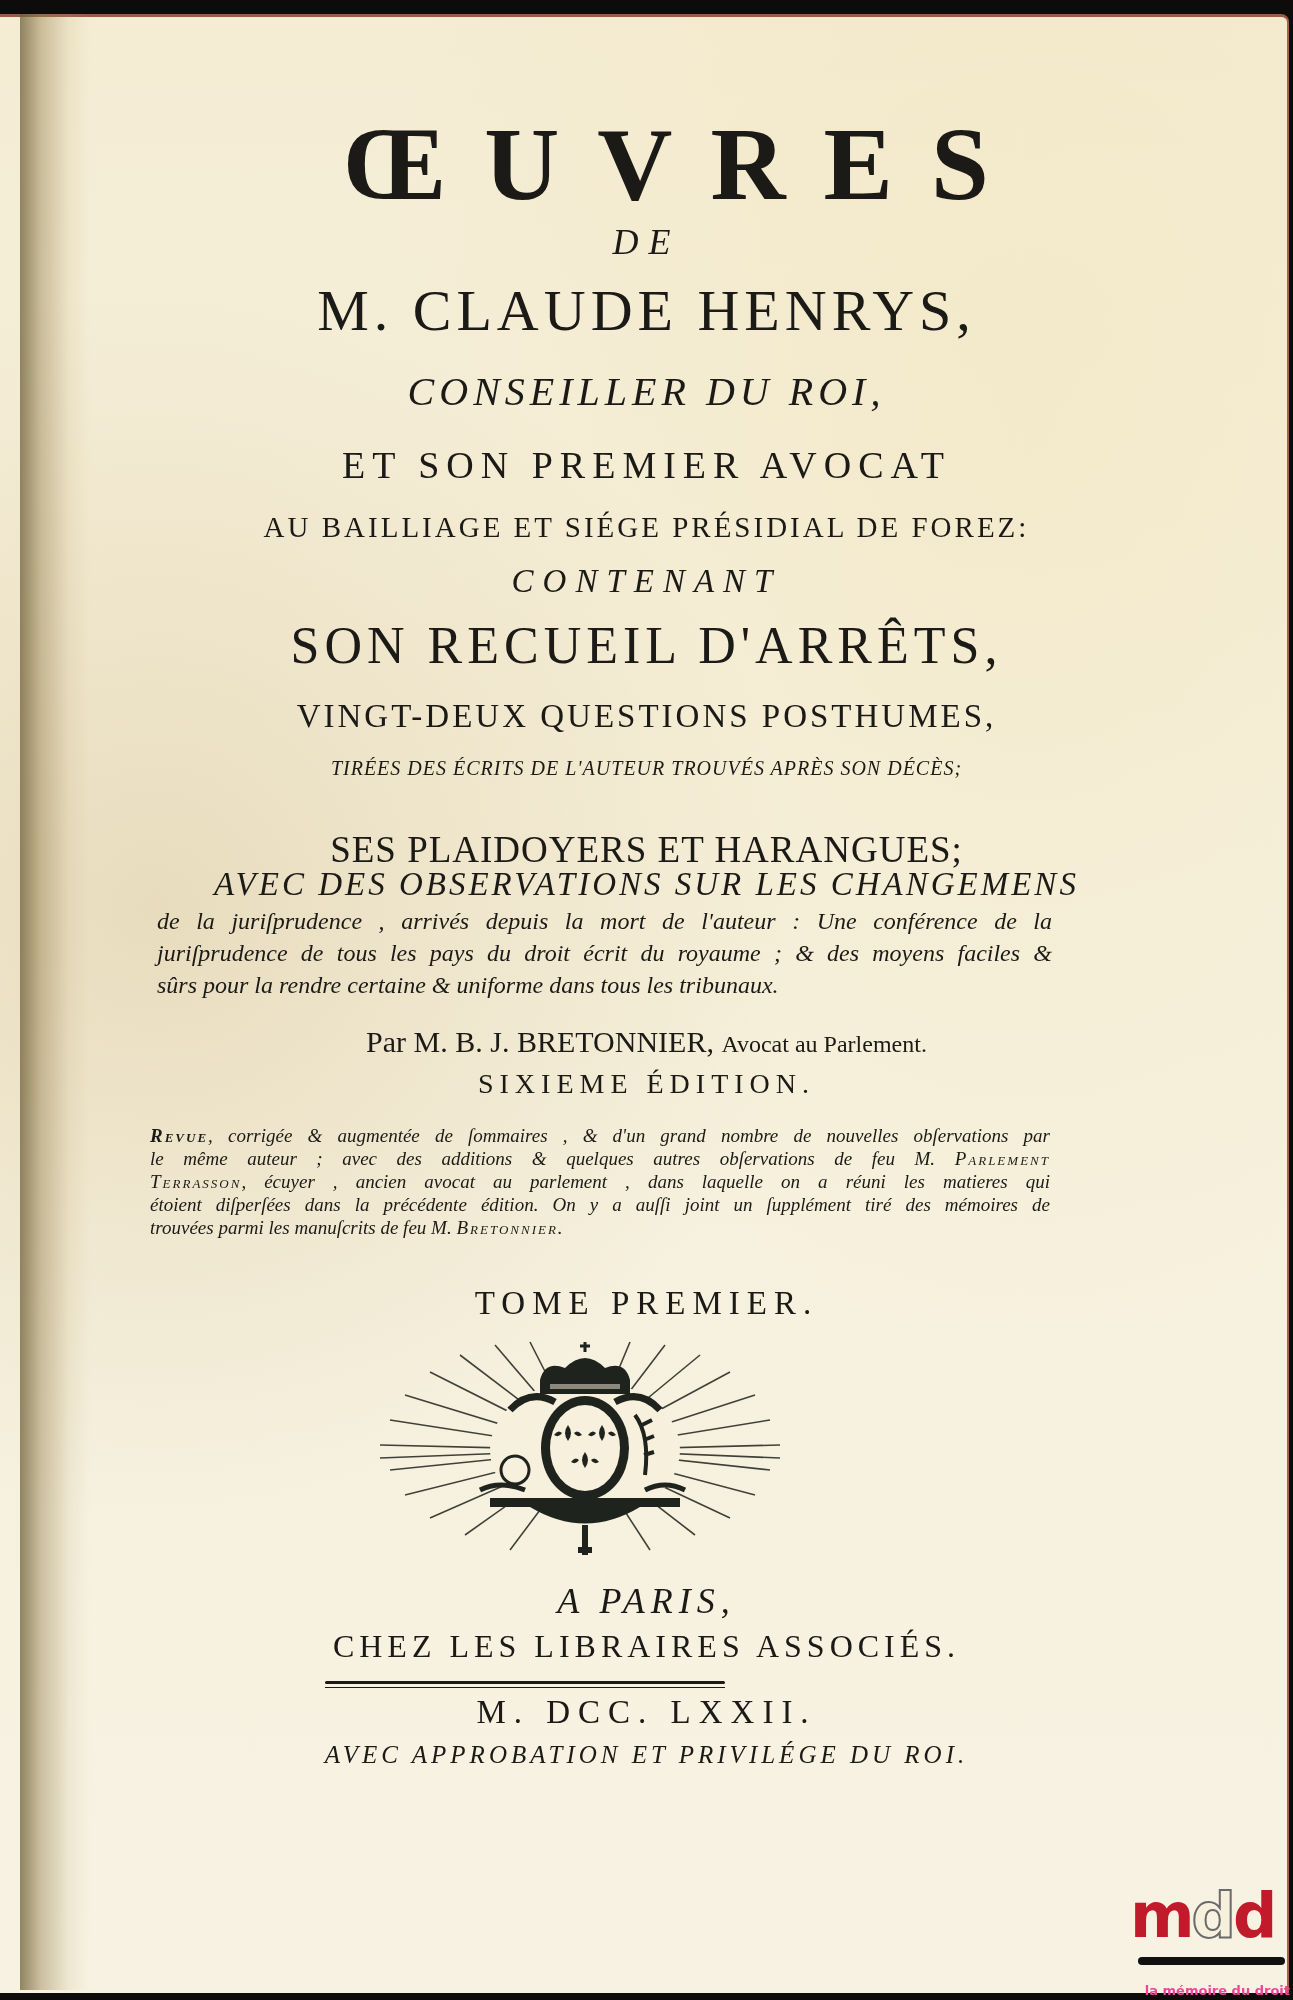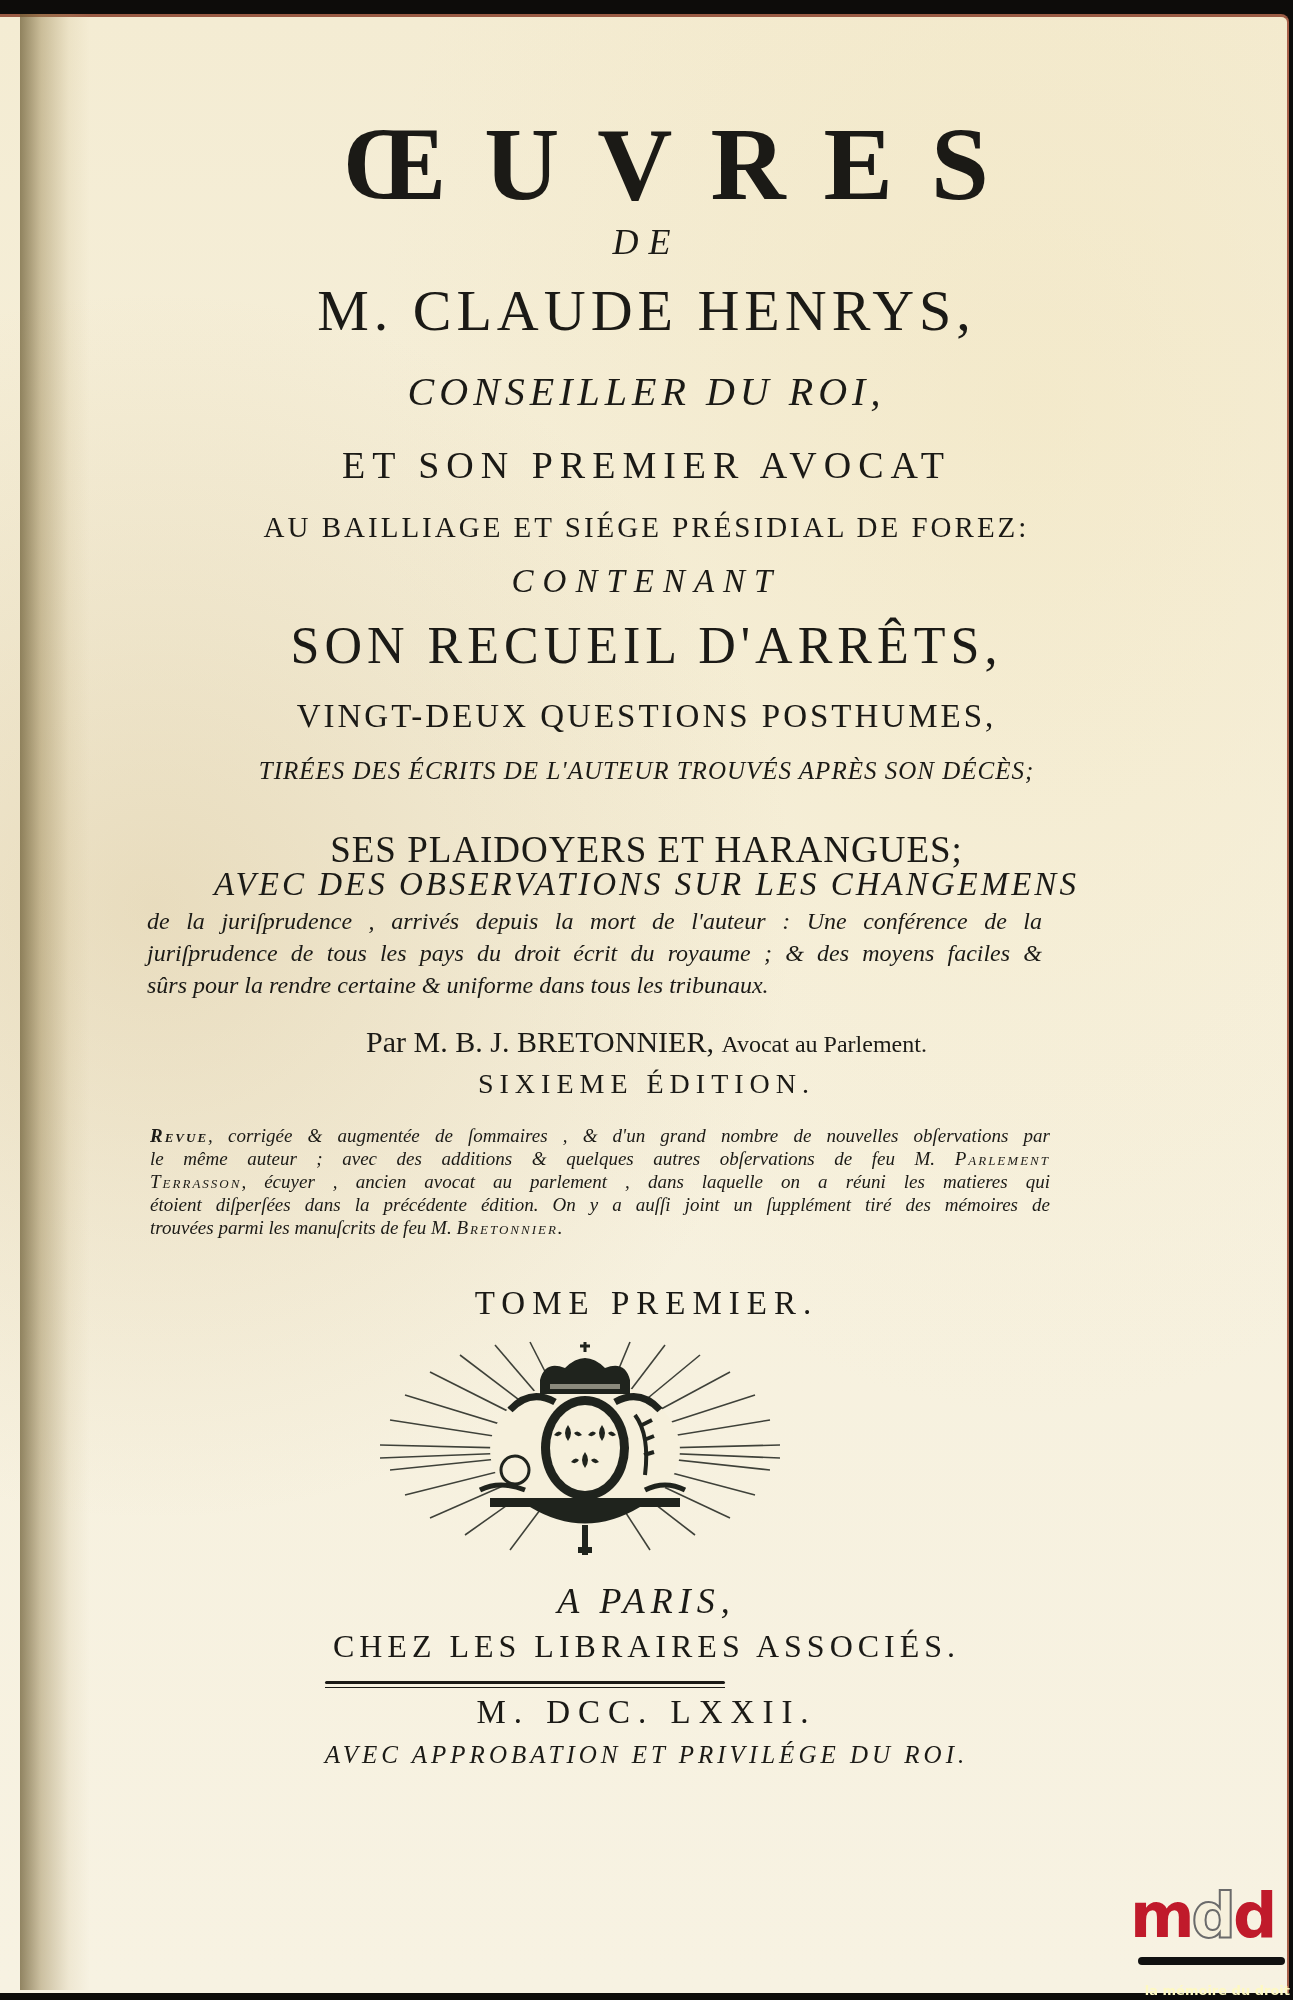--- a/index.html
+++ b/index.html
@@ -33,28 +33,28 @@
   }
   .l-oeuvres { top: 112px; font-size: 104px; letter-spacing: 38px; padding-left: 38px; font-weight: bold; }
   .l-de { top: 224px; font-size: 36px; letter-spacing: 10px; font-style: italic; }
   .l-name { top: 282px; font-size: 58px; letter-spacing: 5px; }
   .l-conseiller { top: 372px; font-size: 40px; letter-spacing: 5px; font-style: italic; }
   .l-premier { top: 446px; font-size: 38px; letter-spacing: 7px; }
   .l-bailliage { top: 513px; font-size: 29px; letter-spacing: 3px; }
   .l-contenant { top: 565px; font-size: 33px; letter-spacing: 9px; font-style: italic; }
   .l-recueil { top: 620px; font-size: 52px; letter-spacing: 5px; }
   .l-vingt { top: 700px; font-size: 33px; letter-spacing: 3px; }
-  .l-tirees { top: 758px; font-size: 25px; letter-spacing: 1px; font-style: italic; }
+  .l-tirees { top: 758px; font-size: 20px; letter-spacing: 1px; font-style: italic; }
   .l-plaid { top: 807px; font-size: 37px; letter-spacing: 1px; margin-top: 24px; }
   .l-avec { top: 868px; font-size: 33px; letter-spacing: 3px; font-style: italic; }
   .para {
     position: absolute; font-style: italic; text-align: justify;
     text-align-last: justify;
   }
-  .p-obs { left: 147px; width: 895px; top: 905px; font-size: 24px; line-height: 32px; }
+  .p-obs { left: 157px; width: 895px; top: 905px; font-size: 24px; line-height: 32px; }
   .p-obs span { display: block; }
   .l-par { top: 1027px; font-size: 30px; }
   .l-par .small { font-size: 24px; }
   .l-sixieme { top: 1070px; font-size: 28px; letter-spacing: 6px; }
   .p-revue { left: 150px; width: 900px; top: 1124px; font-size: 19px; line-height: 23px; }
   .p-revue span { display: block; }
   .sc { font-variant: small-caps; letter-spacing: 2px; }
   .l-tome { top: 1287px; font-size: 33px; letter-spacing: 7px; }
   .vignette { position: absolute; left: 380px; top: 1340px; width: 400px; height: 225px; }
   .l-paris { top: 1583px; font-size: 36px; letter-spacing: 6px; font-style: italic; }
@@ -66,21 +66,21 @@
   .l-approb { top: 1742px; font-size: 25px; letter-spacing: 4px; font-style: italic; text-align: center; }
   .logo { position: absolute; left: 1130px; top: 1885px; width: 160px; height: 115px; }
   .logo-text {
     position: absolute; left: 0; top: 0; font-family: "DejaVu Sans", sans-serif; font-weight: bold;
     font-size: 62px; letter-spacing: -3px; color: #c01a2b; line-height: 1;
   }
   .logo-text .outline { color: #f6f0dc; -webkit-text-stroke: 2px #6b6b6b; }
   .logo-bar { position: absolute; left: 8px; top: 72px; width: 147px; height: 8px; background: #111; border-radius: 4px; }
   .logo-sub {
     position: absolute; left: 0; top: 98px; width: 160px; text-align: right;
-    font-family: "DejaVu Sans", sans-serif; font-size: 13px; color: #fef9c3; font-weight: bold; white-space: nowrap;
+    font-family: "DejaVu Sans", sans-serif; font-size: 13px; color: #ec4899; font-weight: bold; white-space: nowrap;
   }
 </style>
 </head>
 <body>
 
 <div class="left-strip"></div>
 <div class="page"></div>
 <div class="gutter"></div>
 
 <div class="line l-oeuvres">ŒUVRES</div>

